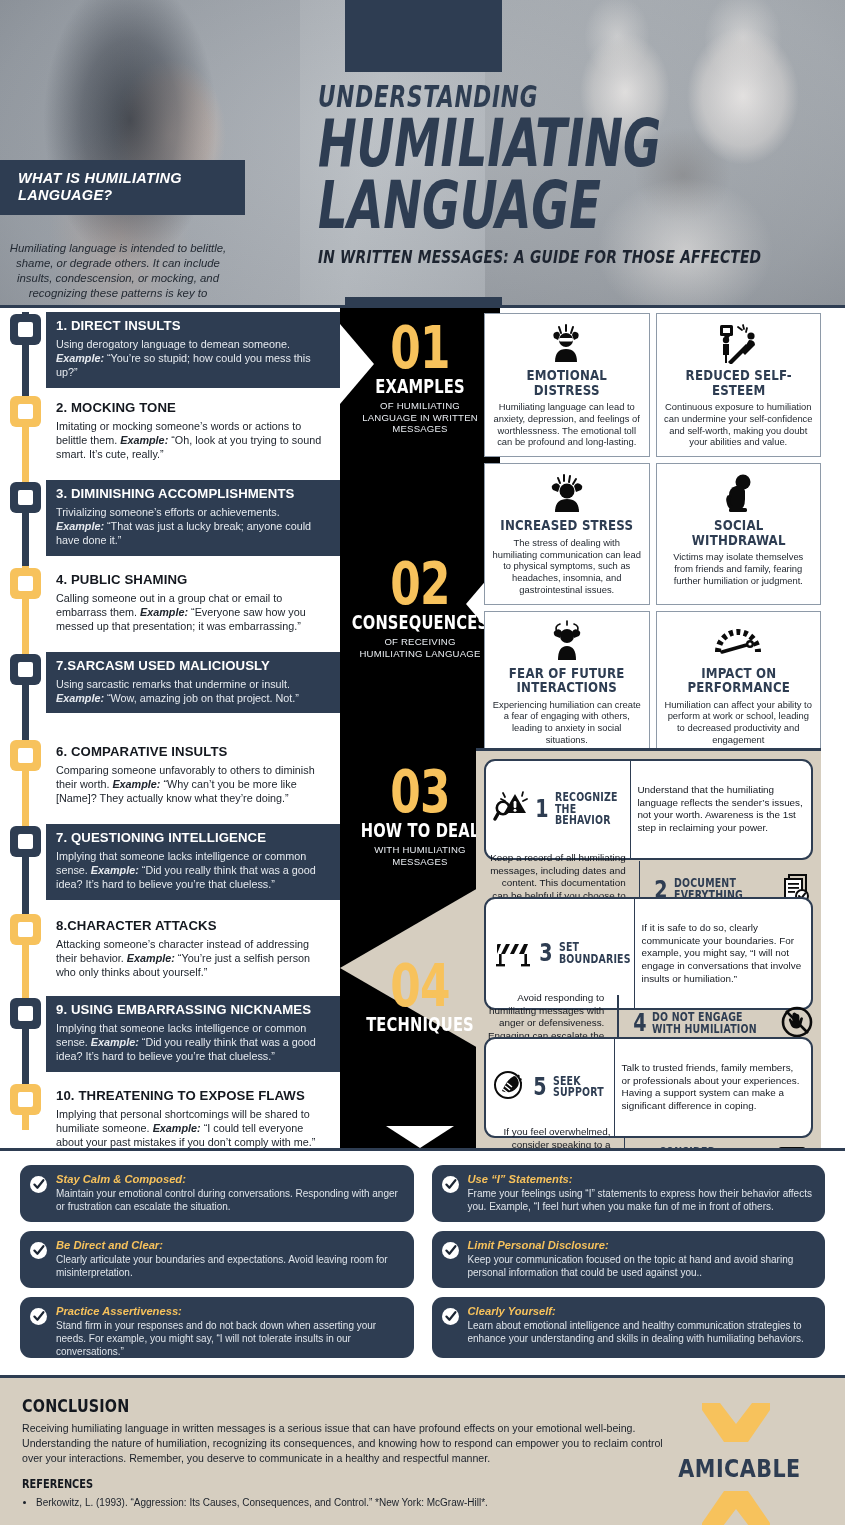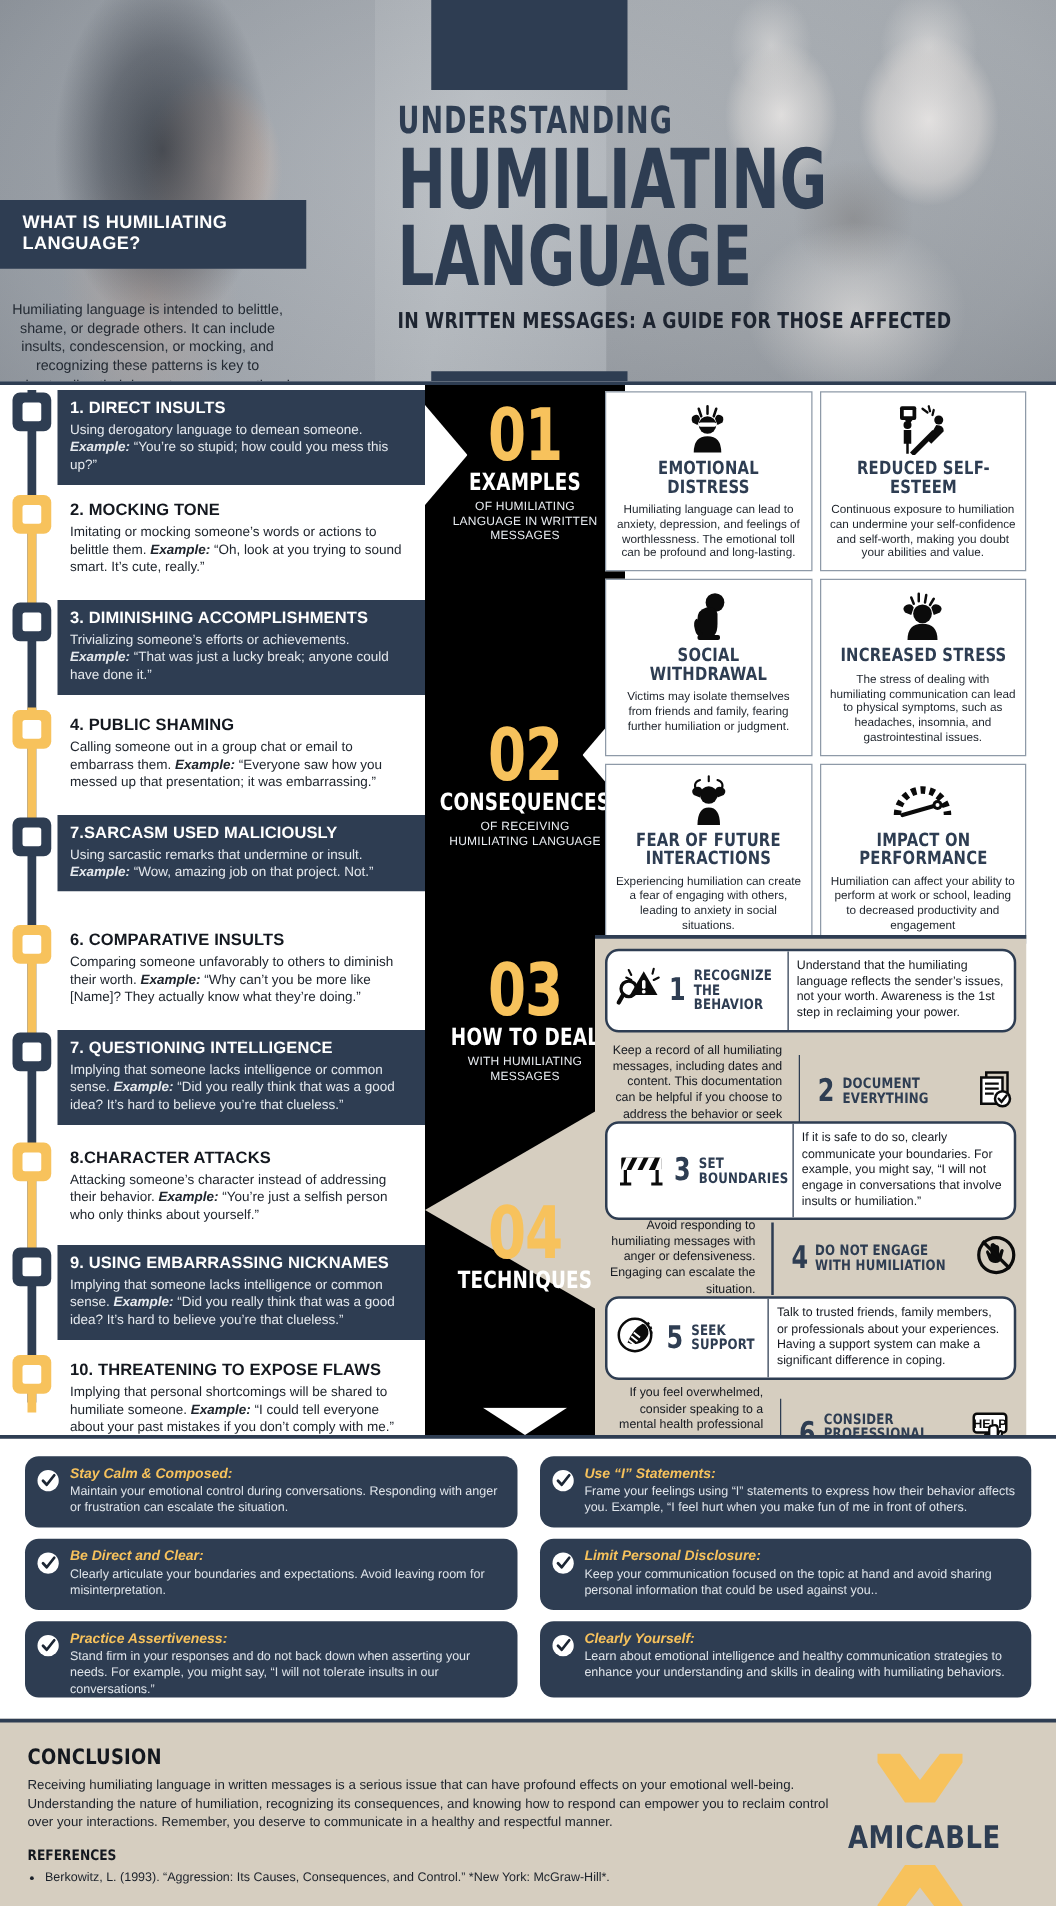--- a/index.html
+++ b/index.html
@@ -16,20 +16,21 @@
     background: #ffffff;
   }
 
   
   .hero {
     position: relative;
     width: 845px;
     height: 305px;
     overflow: hidden;
     background: linear-gradient(100deg, #8e949b 0%, #a7acb2 22%, #b9bec3 44%, #a9aeb4 68%, #9aa0a6 100%);
+    font-style: italic;
   }
   .hero-photo-left {
     position: absolute; left: 0; top: 0; width: 300px; height: 305px;
     background:
       radial-gradient(ellipse 120px 200px at 130px 120px, rgba(42,48,57,.82) 0%, rgba(60,66,76,.55) 40%, rgba(120,126,134,0) 72%),
       radial-gradient(ellipse 70px 95px at 170px 135px, rgba(228,206,192,.92) 0%, rgba(214,188,172,.5) 55%, rgba(200,180,170,0) 80%),
       radial-gradient(ellipse 95px 150px at 120px 235px, rgba(198,176,164,.55) 0%, rgba(180,165,158,0) 75%),
       linear-gradient(120deg, #9aa0a7 0%, #aeb3b9 100%);
   }
   .hero-photo-right {
@@ -196,21 +197,21 @@
     font-size: 25px; font-weight: 700; color: #2e3d52; line-height: .9;
     font-family: "DejaVu Sans Condensed","Liberation Sans Narrow","Liberation Sans",sans-serif;
     transform: scaleX(.85);
   }
   .step-lbl {
     font-size: 11.4px; font-weight: 700; color: #2e3d52; line-height: 1.02;
     font-family: "DejaVu Sans Condensed","Liberation Sans Narrow","Liberation Sans",sans-serif;
     transform: scaleX(.92); transform-origin: left center; letter-spacing: .2px;
   }
   .step-sep { width: 2px; background: #2e3d52; }
-  .step-txt { font-size: 9.9px; color: #14181f; line-height: 1.28; padding: 6px 7px; }
+  .step-txt { font-size: 9.9px; color: #14181f; line-height: 1.28; padding: 23px 7px; }
   .step-open { display: flex; align-items: center; gap: 6px; }
 
   
   .tech {
     position: absolute; left: 0; top: 1148px; width: 845px; height: 210px;
     background: #ffffff; border-top: 3px solid #2e3d52;
     display: grid; grid-template-columns: 1fr 1fr; gap: 9px 18px;
     padding: 14px 20px 0 20px; align-content: start;
   }
   .tcell {
@@ -430,21 +431,21 @@
       <div class="notch-l" style="top:16px;"></div>
       <div class="notch-r" style="top:256px;"></div>
       <div class="notch-r beige" style="top:460px;"></div>
       <div class="notch-bottom"></div>
 
       <div class="sec" style="top:16px;">
         <div class="num">01</div>
         <div class="hd">EXAMPLES</div>
         <div class="sb">OF HUMILIATING LANGUAGE IN WRITTEN MESSAGES</div>
       </div>
-      <div class="sec" style="top:272px;">
+      <div class="sec" style="top:252px;">
         <div class="num">02</div>
         <div class="hd">CONSEQUENCES</div>
         <div class="sb">OF RECEIVING HUMILIATING LANGUAGE</div>
       </div>
       <div class="sec" style="top:460px;">
         <div class="num">03</div>
         <div class="hd">HOW TO DEAL</div>
         <div class="sb">WITH HUMILIATING MESSAGES</div>
       </div>
       <div class="sec" style="top:654px;">
@@ -489,47 +490,47 @@
                 <path d="M15 40 l18 -18 l3 3 l-18 18 z"></path>
               </g>
             </svg>
           </div>
           <h4>REDUCED SELF-ESTEEM</h4>
           <p>Continuous exposure to humiliation can undermine your self-confidence and self-worth, making you doubt your abilities and value.</p>
         </div>
 
         <div class="cons-card">
           <div class="cons-ico">
-            <svg width="44" height="42" viewBox="0 0 44 42">
-              <g fill="#0b0b0b">
-                <circle cx="27" cy="10" r="7.5"></circle>
-                <path d="M17 38 q-4 0 -4 -5 l0 -10 q0 -7 7 -9 q7 -2 9 5 l0 8 q0 11 -7 11 z"></path>
-                <path d="M12 23 q-3 3 -1 9 q1 5 6 6 l0 -4 q-3 -1 -3 -5 q0 -3 2 -4 z"></path>
-                <rect x="13" y="36" width="18" height="4" rx="1.6"></rect>
-              </g>
-            </svg>
-          </div>
-          <h4>SOCIAL WITHDRAWAL</h4>
-          <p>Victims may isolate themselves from friends and family, fearing further humiliation or judgment.</p>
-        </div>
-
-        <div class="cons-card">
-          <div class="cons-ico">
             <svg width="48" height="42" viewBox="0 0 48 42">
               <g fill="#0b0b0b">
                 <path d="M15 6 l2 5 M21 3 l0 6 M27 4 l-1 6 M33 7 l-3 5" stroke="#0b0b0b" stroke-width="2" fill="none" stroke-linecap="round"></path>
                 <circle cx="24" cy="19" r="7.5"></circle>
                 <path d="M10 18 q-3 -4 1 -6 q4 -2 6 2 l-2 6 z"></path>
                 <path d="M38 18 q3 -4 -1 -6 q-4 -2 -6 2 l2 6 z"></path>
                 <path d="M12 40 q0 -13 12 -13 q12 0 12 13 z"></path>
               </g>
             </svg>
           </div>
           <h4>INCREASED STRESS</h4>
           <p>The stress of dealing with humiliating communication can lead to physical symptoms, such as headaches, insomnia, and gastrointestinal issues.</p>
+        </div>
+
+        <div class="cons-card">
+          <div class="cons-ico">
+            <svg width="44" height="42" viewBox="0 0 44 42">
+              <g fill="#0b0b0b">
+                <circle cx="27" cy="10" r="7.5"></circle>
+                <path d="M17 38 q-4 0 -4 -5 l0 -10 q0 -7 7 -9 q7 -2 9 5 l0 8 q0 11 -7 11 z"></path>
+                <path d="M12 23 q-3 3 -1 9 q1 5 6 6 l0 -4 q-3 -1 -3 -5 q0 -3 2 -4 z"></path>
+                <rect x="13" y="36" width="18" height="4" rx="1.6"></rect>
+              </g>
+            </svg>
+          </div>
+          <h4>SOCIAL WITHDRAWAL</h4>
+          <p>Victims may isolate themselves from friends and family, fearing further humiliation or judgment.</p>
         </div>
 
         <div class="cons-card">
           <div class="cons-ico">
             <svg width="44" height="42" viewBox="0 0 44 42">
               <g fill="#0b0b0b">
                 <path d="M12 12 q-3 -6 3 -8 M32 12 q3 -6 -3 -8 M22 5 q0 -4 0 -4" stroke="#0b0b0b" stroke-width="1.7" fill="none" stroke-linecap="round"></path>
                 <circle cx="22" cy="16" r="7"></circle>
                 <path d="M10 16 q-3 -4 1 -6 q4 -2 6 2 l-2 6 z"></path>
                 <path d="M34 16 q3 -4 -1 -6 q-4 -2 -6 2 l2 6 z"></path>

